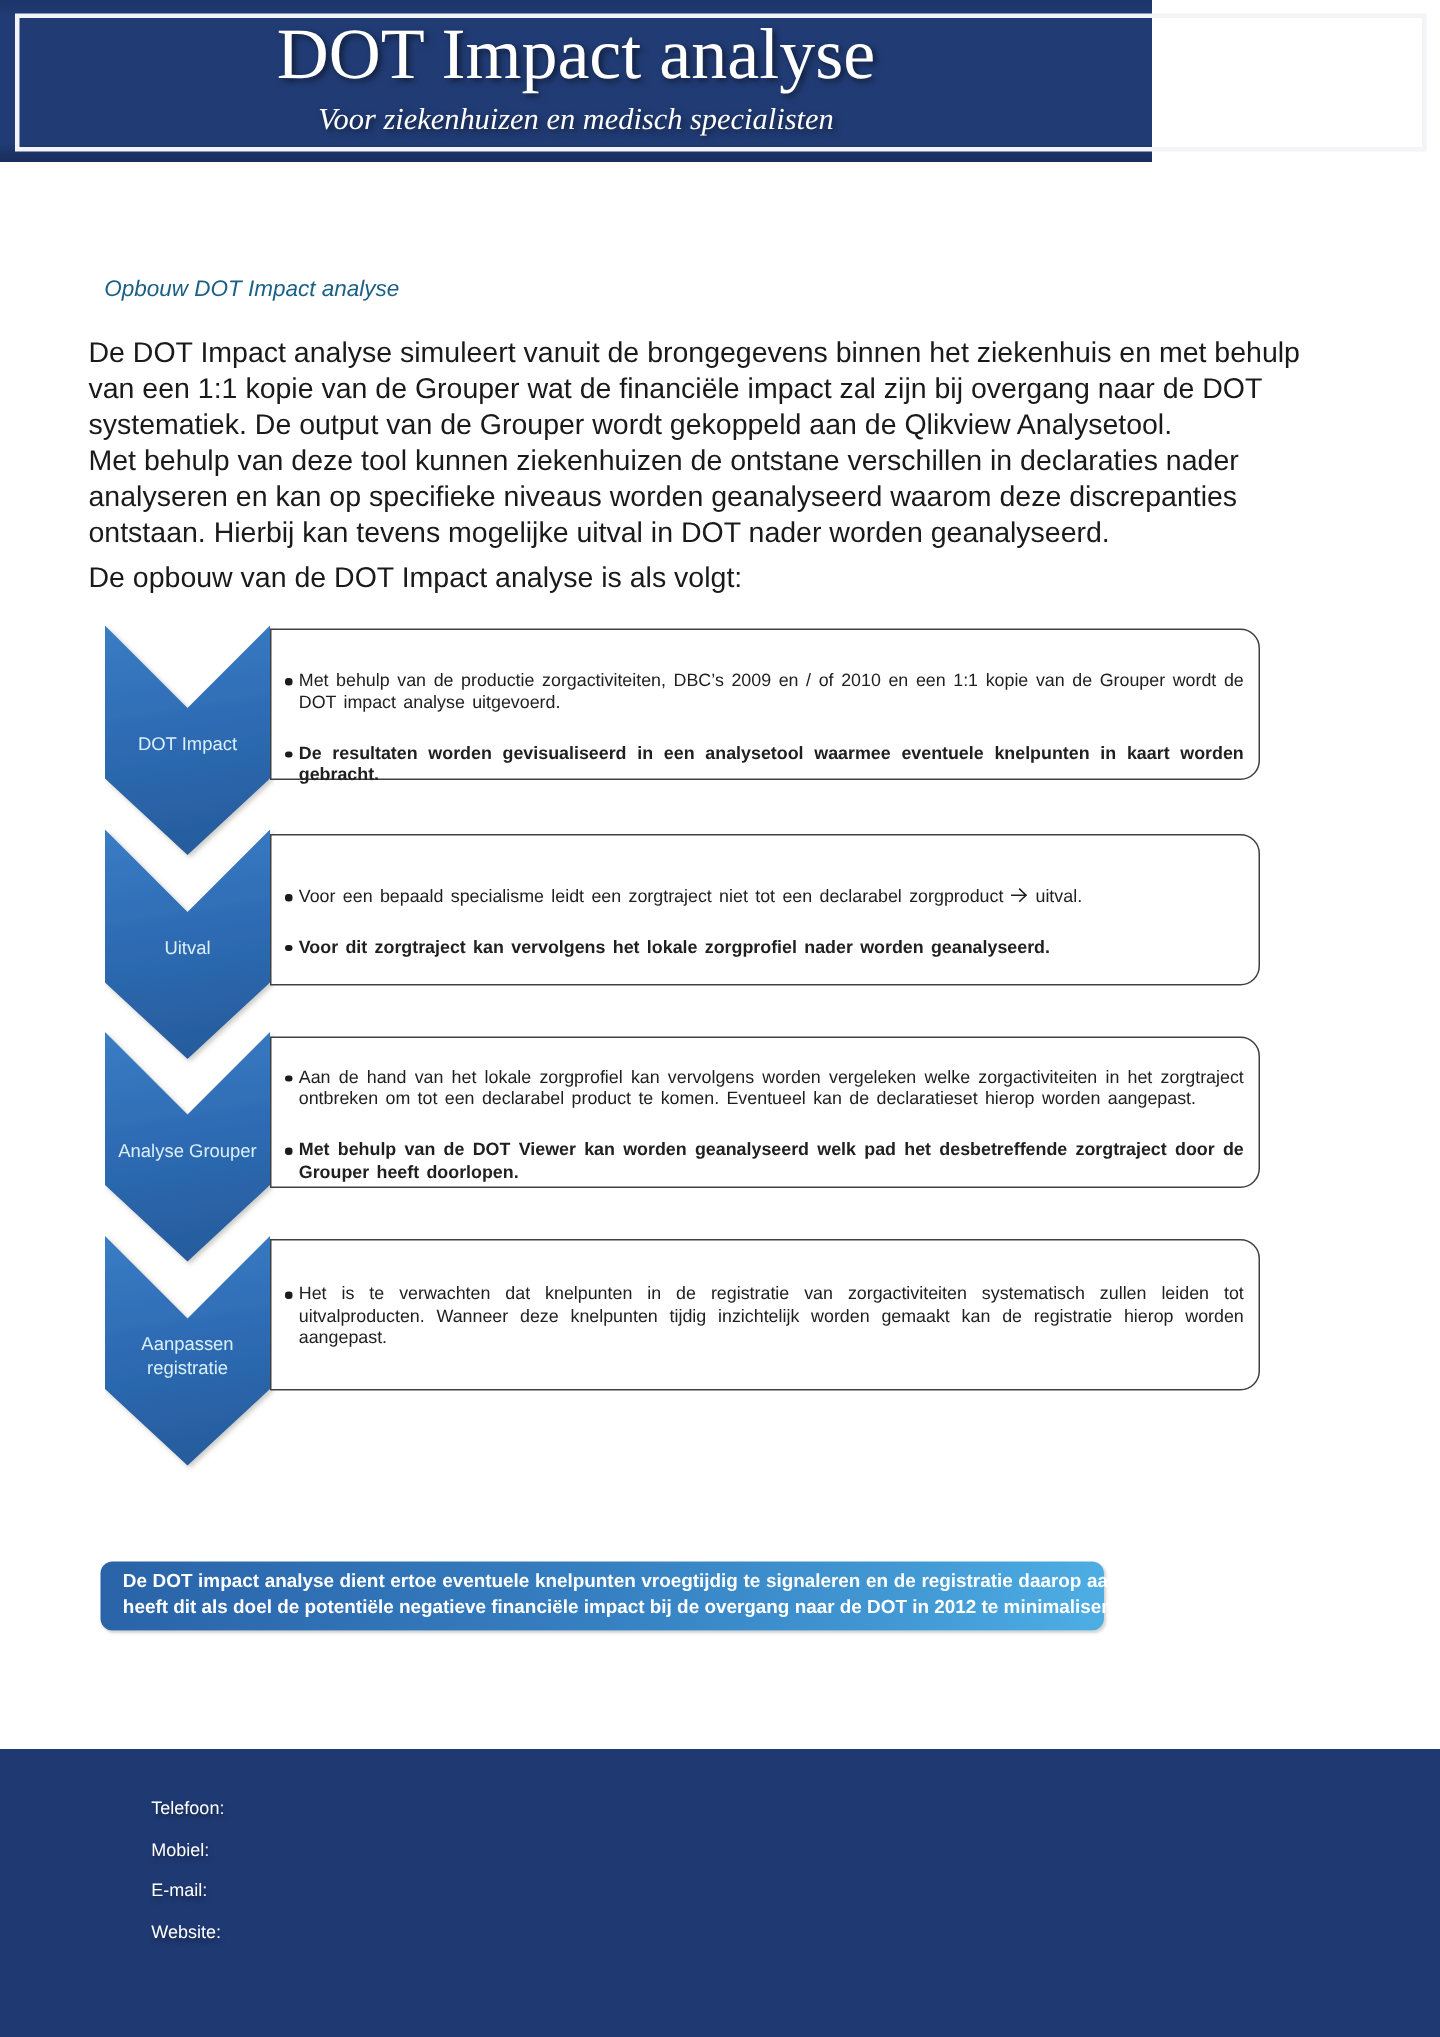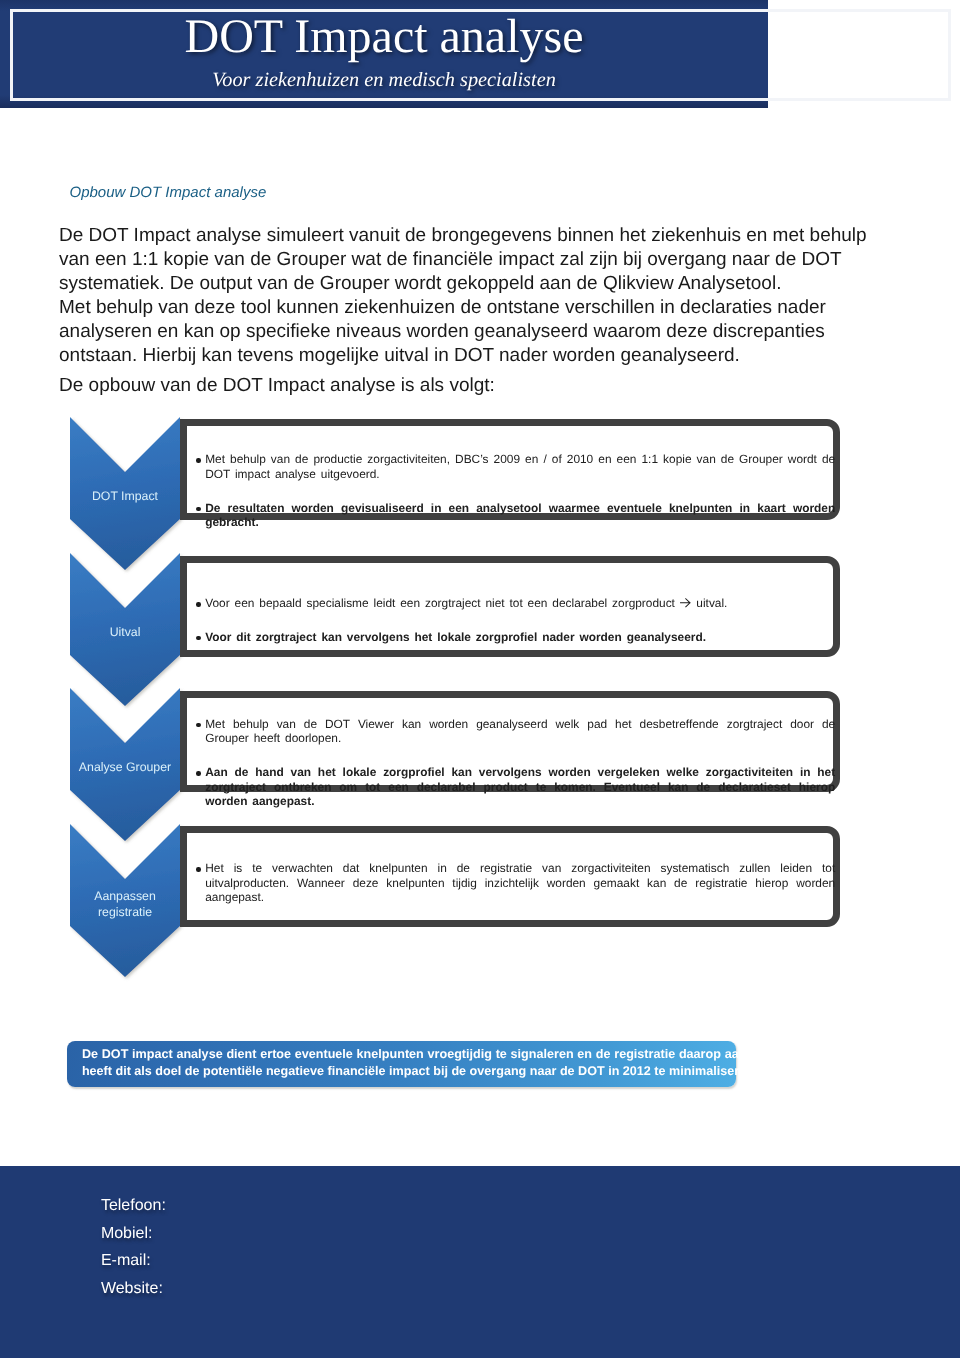--- a/index.html
+++ b/index.html
@@ -29,21 +29,21 @@
   .intro{position:absolute;left:59px;top:223.5px;width:815px;font-size:19px;color:#1a1a1a;
           line-height:24.15px;}
   .intro p{margin:0;}
   .intro p.gap{margin-top:5.1px;}
 
   
   .chev{position:absolute;width:118px;height:161px;}
   .chev svg{display:block;}
   .chev-label{position:absolute;width:110px;text-align:center;color:#daf0fa;
           font-size:12.3px;line-height:15.5px;}
-  .box{position:absolute;border:7px solid #404040;border-radius:0 13px 13px 0;background:#ffffff;
+  .box{position:absolute;border:1px solid #404040;border-radius:0 13px 13px 0;background:#ffffff;
           box-sizing:border-box;left:180px;width:660px;height:101px;}
   .box .inner{position:absolute;left:8.6px;width:640px;}
   .box ul{margin:0;padding:0;list-style:none;}
   .box li{position:relative;padding-left:9.6px;width:639.6px;box-sizing:border-box;
           font-size:11.9px;line-height:14.6px;color:#202020;word-spacing:1.6px;
           text-align:justify;text-justify:inter-word;}
   .box li+li{margin-top:19px;font-weight:bold;}
   .box li>span{display:inline;}
   .box li:before{content:"";position:absolute;left:0.6px;top:6.1px;width:4.4px;height:4.4px;
           border-radius:50%;background:#1b1b1b;}
@@ -53,21 +53,21 @@
   
   .hl{position:absolute;left:67px;top:1041px;width:669px;height:45.5px;border-radius:8px;
       background:linear-gradient(95deg,#2a63a7 0%,#2e6cb1 16%,#3680c2 50%,#4299d4 80%,#4eaee4 100%);
       box-sizing:border-box;box-shadow:1px 1.2px 1.8px rgba(110,110,100,.30);}
   .hl .hlin{position:absolute;left:14.9px;width:801px;top:4.6px;}
   .hl p{margin:0;font-size:12.6px;font-weight:bold;color:#ffffff;line-height:17.4px;
       text-align:justify;}
 
   
   .footer{position:absolute;left:0;top:1166px;width:960px;height:192px;background:#1f3a73;}
-  .fcol{position:absolute;color:#ffffff;font-size:16px;line-height:27.6px;
+  .fcol{position:absolute;color:#ffffff;font-size:12px;line-height:27.6px;
       text-shadow:1px 2.5px 3.5px rgba(0,0,0,.38);}
   .fc-label{left:100.9px;top:26.2px;}
   .fc-value{left:216px;top:26.2px;}
   .fc-right{left:592.6px;top:26.2px;}
 </style>
 </head>
 <body>
 
 <div class="page">
 
@@ -151,22 +151,22 @@
               <feDropShadow dx="1.6" dy="1.6" stdDeviation="1.6" flood-color="#7a7a6e" flood-opacity="0.42"></feDropShadow>
             </filter>
           </defs>
           <path d="M0,0 L55,55 L110,0 L110,102 L55,153 L0,102 Z" fill="url(#g2)" filter="url(#sh2)"></path>
         </svg>
       </div>
     <div class="chev-label" style="left:70px;top:759.5px">Analyse Grouper</div>
     <div class="box" style="top:691px">
       <div class="inner" style="top:18.9px">
         <ul>
+          <li><span>Aan de hand van het lokale zorgprofiel kan vervolgens worden vergeleken welke zorgactiviteiten in het zorgtraject ontbreken om tot een declarabel product te komen. Eventueel kan de declaratieset hierop worden aangepast.</span></li>
           <li><span>Met behulp van de DOT Viewer kan worden geanalyseerd welk pad het desbetreffende zorgtraject door de Grouper heeft doorlopen.</span></li>
-          <li><span>Aan de hand van het lokale zorgprofiel kan vervolgens worden vergeleken welke zorgactiviteiten in het zorgtraject ontbreken om tot een declarabel product te komen. Eventueel kan de declaratieset hierop worden aangepast.</span></li>
         </ul>
       </div>
     </div>
 
     <div class="chev" style="left:70px;top:824px">
         <svg width="118" height="161" viewBox="0 0 118 161">
           <defs>
             <linearGradient id="g3" x1="0" y1="0" x2="0.12" y2="1">
               <stop offset="0" stop-color="#3a7dc4"></stop>
               <stop offset="0.48" stop-color="#2e6cb5"></stop>

